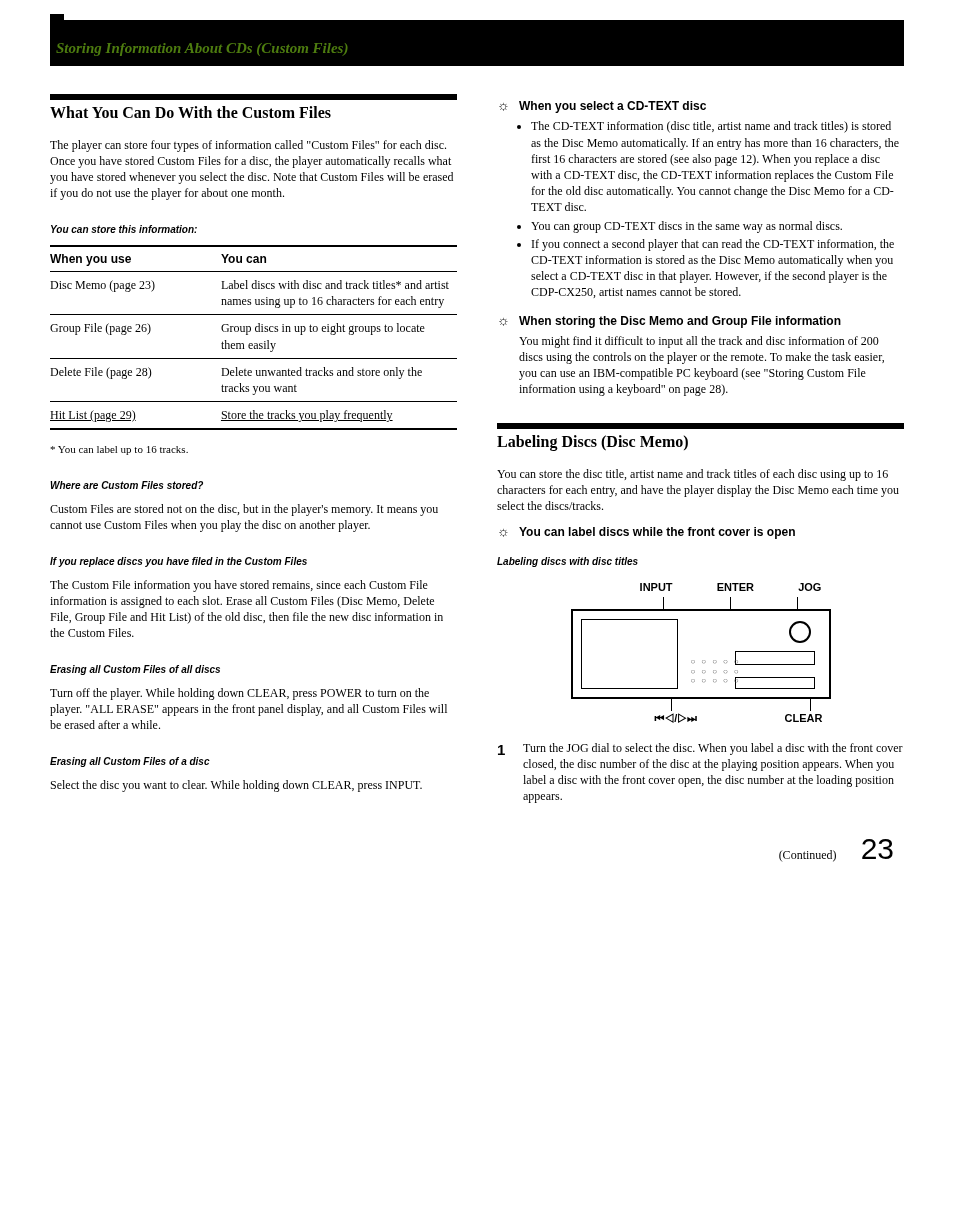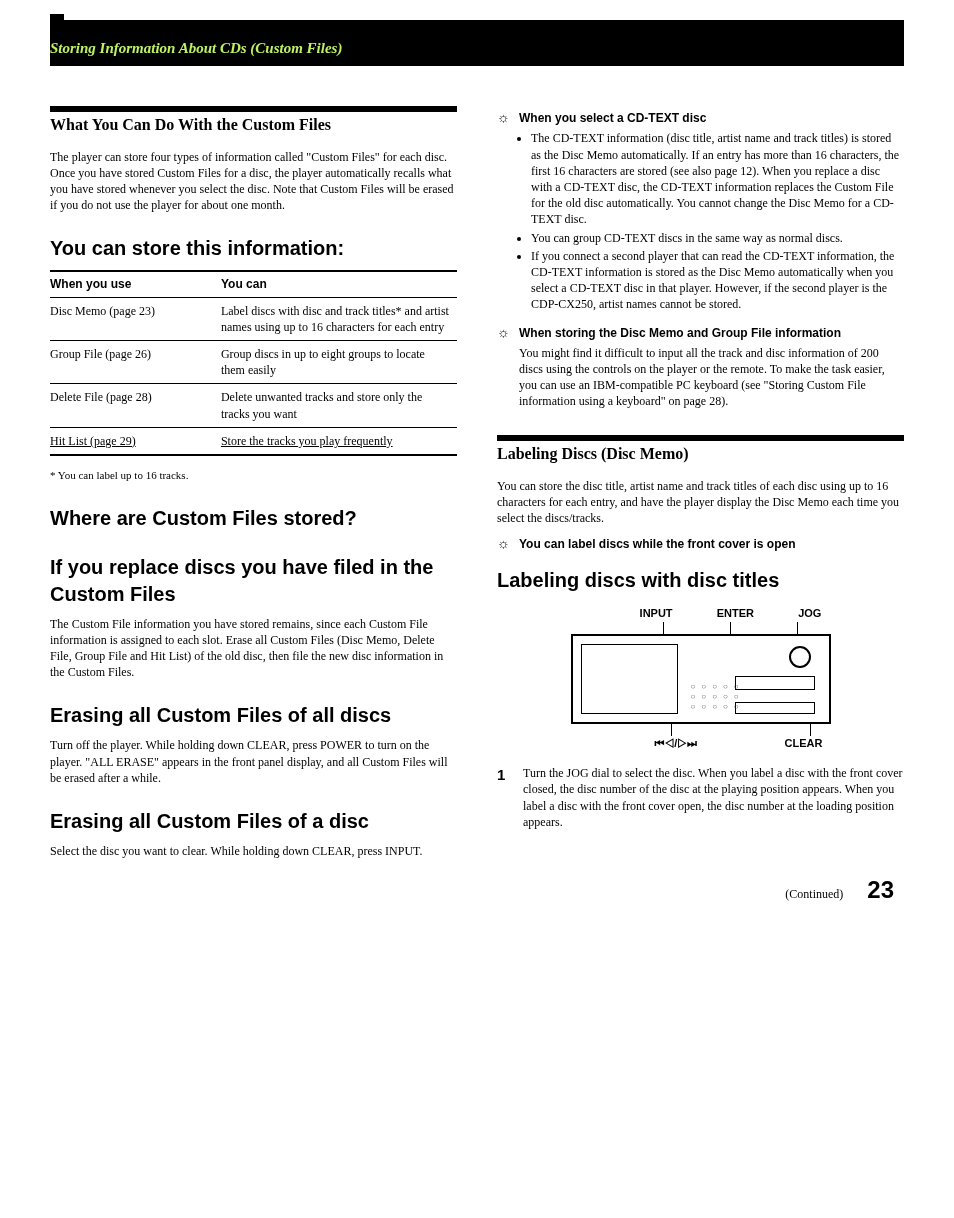--- a/index.html
+++ b/index.html
@@ -7,26 +7,26 @@
     font-family: Georgia, 'Times New Roman', serif;
     background: #fff;
     color: #000;
     width: 954px;
     padding: 20px 50px 40px 50px;
     font-size: 12px;
     line-height: 1.35;
   }
   .header-bar {
     background: #000;
-    color: #bef264;
-    padding: 8px 0;
+    color: #4d7c0f;
+    padding: 8px 6px;
     font-size: 15px;
     font-style: italic;
     font-weight: bold;
-    margin-bottom: 40px;
+    margin-bottom: 28px;
     border-top: 10px solid #000;
     position: relative;
   }
   .header-bar::before {
     content: '';
     position: absolute;
     left: 0; top: -16px;
     width: 14px; height: 16px;
     background: #000;
   }
@@ -42,23 +42,24 @@
   h1 {
     font-family: Liberation Serif, serif;
     font-weight: 900;
     font-size: 16px;
     line-height: 1.15;
     margin-bottom: 14px;
   }
   h2 {
     font-family: Arial, Helvetica, sans-serif;
     font-weight: 900;
-    font-size: 20px;
+    font-size: 10px;
     margin-top: 22px;
     margin-bottom: 8px;
+    font-style: italic;
   }
   p.body { margin-bottom: 10px; }
   table {
     width: 100%;
     border-collapse: collapse;
     font-size: 12px;
     margin-top: 4px;
   }
   th {
     text-align: left;
@@ -201,23 +202,22 @@
     display: flex;
     justify-content: flex-end;
     align-items: baseline;
     gap: 24px;
     margin-top: 24px;
     padding-right: 10px;
   }
   .continued { font-size: 12px; }
   .page-num {
     font-family: Arial, Helvetica, sans-serif;
-    font-weight: 700;
-    font-size: 24px;
-    margin-top: 20px;
+    font-weight: 400;
+    font-size: 30px;
   }
 </style>
 </head>
 <body>
 
 <div class="header-bar">
   <span>Storing Information About CDs (Custom Files)</span>
 </div>
 
 <div class="columns">
@@ -250,20 +250,21 @@
         </tr>
         <tr>
           <td>Hit List (page 29)</td>
           <td>Store the tracks you play frequently</td>
         </tr>
       </tbody>
     </table>
     <p class="footnote">*  You can label up to 16 tracks.</p>
 
     <h2>Where are Custom Files stored?</h2>
+    <p class="body">Custom Files are stored not on the disc, but in the player's memory. It means you cannot use Custom Files when you play the disc on another player.</p>
 
     <h2>If you replace discs you have filed in the Custom Files</h2>
     <p class="body">The Custom File information you have stored remains, since each Custom File information is assigned to each slot. Erase all Custom Files (Disc Memo, Delete File, Group File and Hit List) of the old disc, then file the new disc information in the Custom Files.</p>
 
     <h2>Erasing all Custom Files of all discs</h2>
     <p class="body">Turn off the player. While holding down CLEAR, press POWER to turn on the player. "ALL ERASE" appears in the front panel display, and all Custom Files will be erased after a while.</p>
 
     <h2>Erasing all Custom Files of a disc</h2>
     <p class="body">Select the disc you want to clear. While holding down CLEAR, press INPUT.</p>
   </div>

